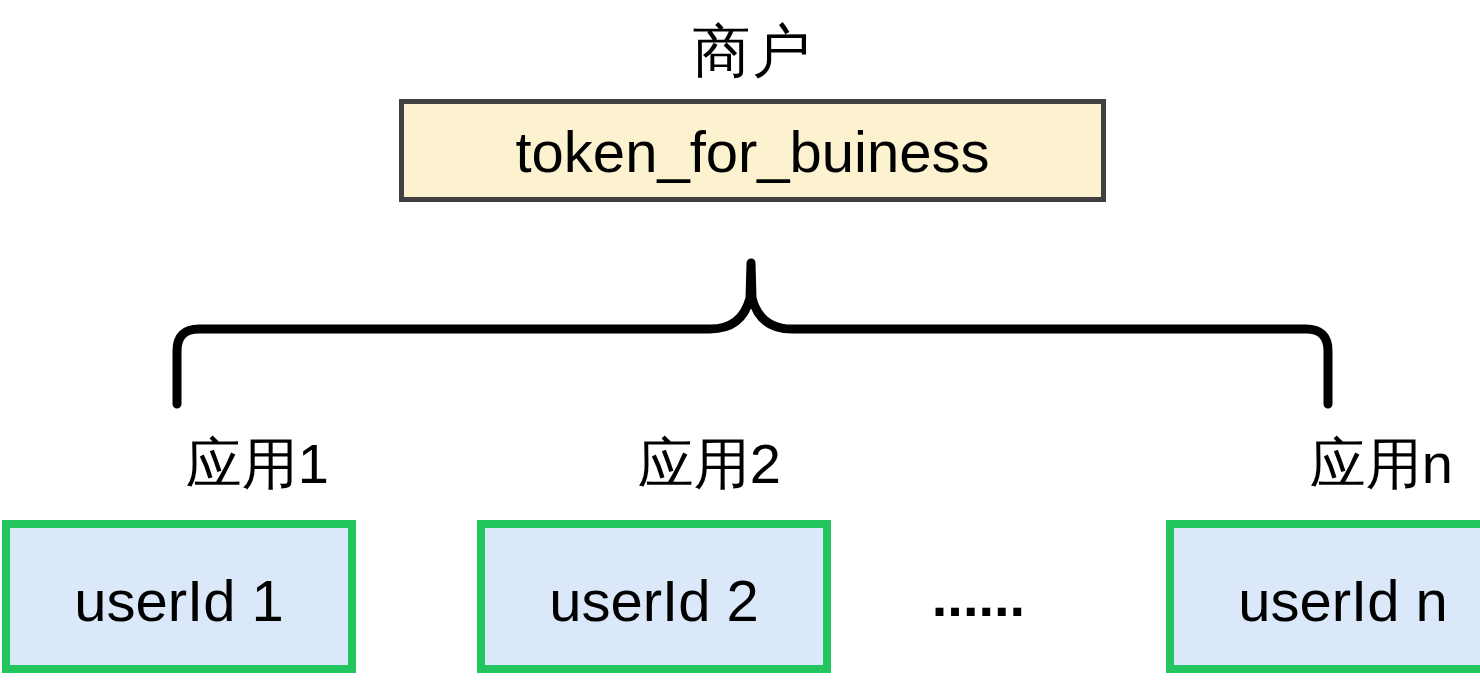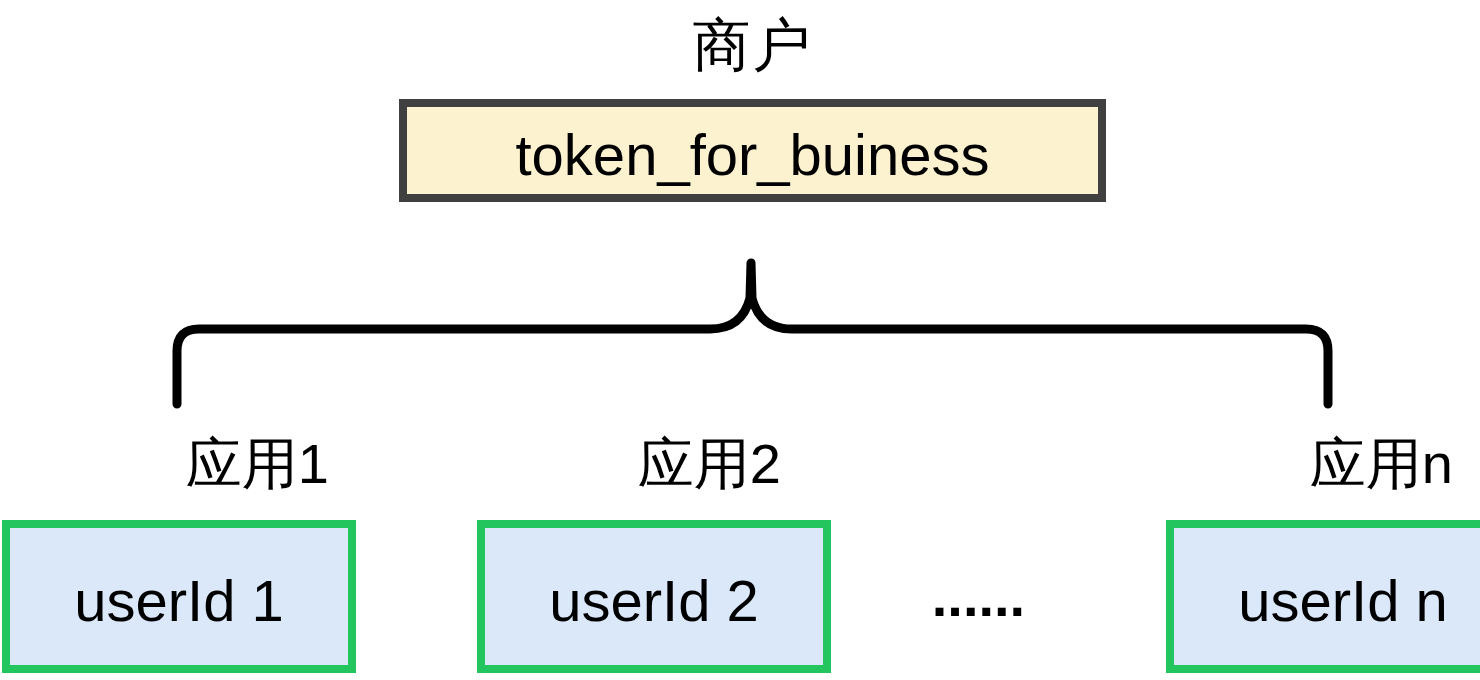--- a/index.html
+++ b/index.html
@@ -15,37 +15,37 @@
   #canvas {
     position: relative;
     width: 1480px;
     height: 680px;
     background: #ffffff;
   }
   .abs { position: absolute; }
 
   .title {
     left: 399px;
-    top: 6px;
+    top: 12px;
     width: 707px;
     text-align: center;
     font-size: 58px;
     line-height: 78px;
     font-weight: 500;
     letter-spacing: 2px;
   }
 
   .token-box {
     left: 399px;
     top: 99px;
     width: 707px;
     height: 103px;
     box-sizing: border-box;
     background: #fcf2d0;
-    border: 8px solid #404040;
+    border: 5px solid #404040;
     text-align: center;
   }
   .token-box .node-label {
     font-size: 58px;
     line-height: 95px;
     font-weight: 400;
     white-space: nowrap;
   }
 
   .brace-svg {

